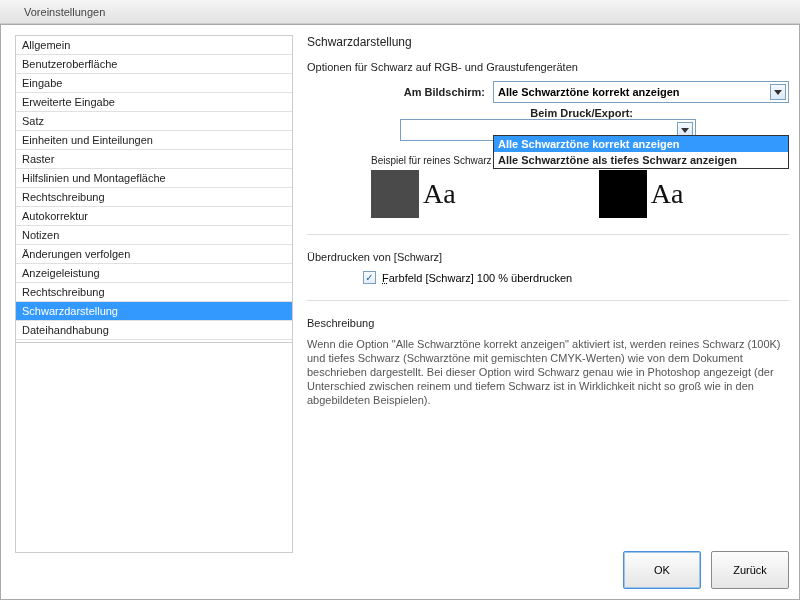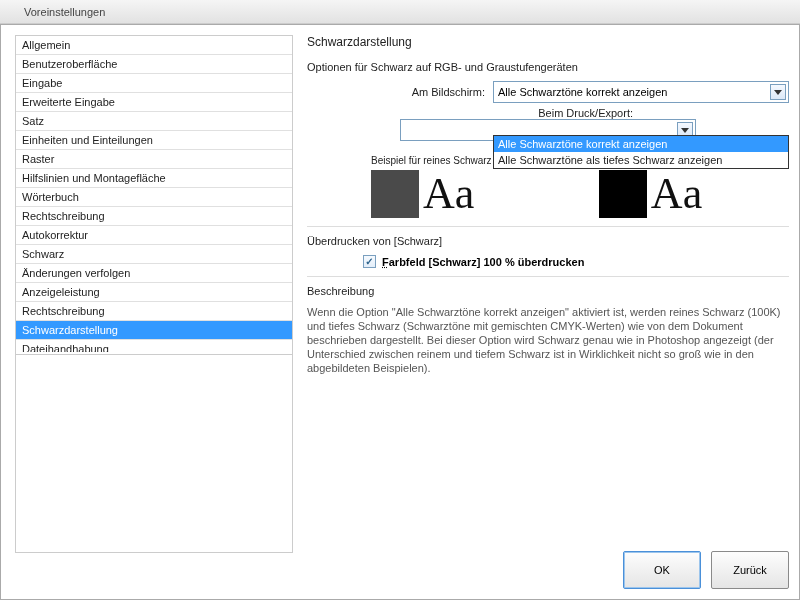--- a/index.html
+++ b/index.html
@@ -8,39 +8,39 @@
 .frame { position: absolute; top: 24px; left: 0; right: 0; bottom: 0; background: #fff; border: 1px solid #aaa; }
 .inner { display: flex; height: 100%; padding: 10px 0 46px 14px; }
 .sidebar { width: 279px; border: 1px solid #ccc; background: #fff; display: flex; flex-direction: column; }
 .sb-list { flex: 0 0 auto; max-height: 316px; overflow: hidden; }
 .sb-item { padding: 2px 6px 2px 6px; line-height: 14px; border-bottom: 1px solid #e0e0e0; color: #222; cursor: pointer; }
 .sb-item.selected { background: #3399ff; color: #fff; }
 .sb-spacer { flex: 1; border-top: 1px solid #ccc; margin-top: 2px; }
 .main { flex: 1; padding: 0 10px 0 14px; overflow: visible; position: relative; }
 .heading { font-size: 12px; color: #222; margin-bottom: 12px; }
 .group-title { color: #222; margin: 8px 0 8px 0; }
-.group { border-top: 1px solid #ddd; margin-top: 8px; }
-.form-row { display: flex; align-items: center; margin: 4px 0; }
+.group { border-top: 1px solid #ddd; padding-top: 8px; margin-top: 16px; }
+.form-row { display: flex; align-items: center; margin: 4px 0; font-weight: bold; }
 .form-row .lbl { width: 186px; text-align: right; padding-right: 8px; color: #222; }
 .dropdown { position: relative; width: 296px; height: 22px; border: 1px solid #7a9fbf; background: #fff; display: flex; align-items: center; padding: 0 20px 0 4px; }
 .dropdown .arrow { position: absolute; right: 2px; top: 2px; width: 16px; height: 16px; background: linear-gradient(#f5f9ff,#dbe8f7); border: 1px solid #7a9fbf; display: flex; align-items: center; justify-content: center; }
 .dropdown .arrow::after { content: ""; border-left: 4px solid transparent; border-right: 4px solid transparent; border-top: 5px solid #333; }
 .dd-list { position: absolute; left: 186px; top: 28px; width: 296px; border: 1px solid #333; background: #fff; z-index: 10; }
 .dd-item { padding: 2px 4px; color: #222; cursor: pointer; white-space: nowrap; overflow: hidden; }
 .dd-item.sel { background: #3399ff; color: #fff; }
 .row-wrap { position: relative; flex-direction: column; }
 .examples { display: flex; gap: 60px; margin: 14px 0 0 64px; }
 .ex { display: flex; flex-direction: column; align-items: flex-start; gap: 4px; }
 .ex .cap { font-size: 10px; color: #222; }
 .swatch-row { display: flex; align-items: center; }
 .swatch { width: 48px; height: 48px; margin-right: 4px; }
 .swatch.pure { background: #4a4a4a; }
 .swatch.deep { background: #000; }
-.Aa { font-family: "Times New Roman", serif; font-size: 44px; color: #111; line-height: 44px; }
-.checkbox-row { display: flex; align-items: center; gap: 6px; margin: 8px 0 0 56px; font-weight: bold; }
+.Aa { font-family: "Times New Roman", serif; font-size: 28px; color: #111; line-height: 44px; }
+.checkbox-row { display: flex; align-items: center; gap: 6px; margin: 8px 0 0 56px; }
 .checkbox { width: 13px; height: 13px; border: 1px solid #7a9fbf; background: linear-gradient(#f5faff,#e4eef9); display: flex; align-items: center; justify-content: center; }
 .checkbox.checked::after { content: "✓"; font-size: 10px; color: #2c628b; }
 .desc { color: #555; line-height: 14px; margin-top: 6px; }
 .underline-acc { text-decoration: underline dotted; }
 .buttons { position: absolute; right: 10px; bottom: 10px; display: flex; gap: 10px; }
 .btn { min-width: 78px; height: 22px; border: 1px solid #8a8a8a; background: linear-gradient(#fdfdfd,#e5e5e5); display: flex; align-items: center; justify-content: center; padding: 18px 14px; cursor: pointer; border-radius: 2px; }
 .btn.default { border: 1px solid #4a90d9; box-shadow: 0 0 0 1px #9cc5ec inset; }
 </style>
 </head>
 <body>
@@ -54,24 +54,23 @@
     <div class="sidebar">
       <div class="sb-list" id="sb-list">
           <div class="sb-item">Allgemein</div>
           <div class="sb-item">Benutzeroberfläche</div>
           <div class="sb-item">Eingabe</div>
           <div class="sb-item">Erweiterte Eingabe</div>
           <div class="sb-item">Satz</div>
           <div class="sb-item">Einheiten und Einteilungen</div>
           <div class="sb-item">Raster</div>
           <div class="sb-item">Hilfslinien und Montagefläche</div>
-          <div class="sb-item">Wörterbuch</div>
           <div class="sb-item">Rechtschreibung</div>
           <div class="sb-item">Autokorrektur</div>
-          <div class="sb-item">Schwarz</div>
+          <div class="sb-item">Notizen</div>
           <div class="sb-item">Änderungen verfolgen</div>
           <div class="sb-item">Anzeigeleistung</div>
           <div class="sb-item">Rechtschreibung</div>
           <div class="sb-item selected">Schwarzdarstellung</div>
           <div class="sb-item">Dateihandhabung</div>
         </div>
       <div class="sb-spacer"></div>
     </div>
 
     <div class="main">

